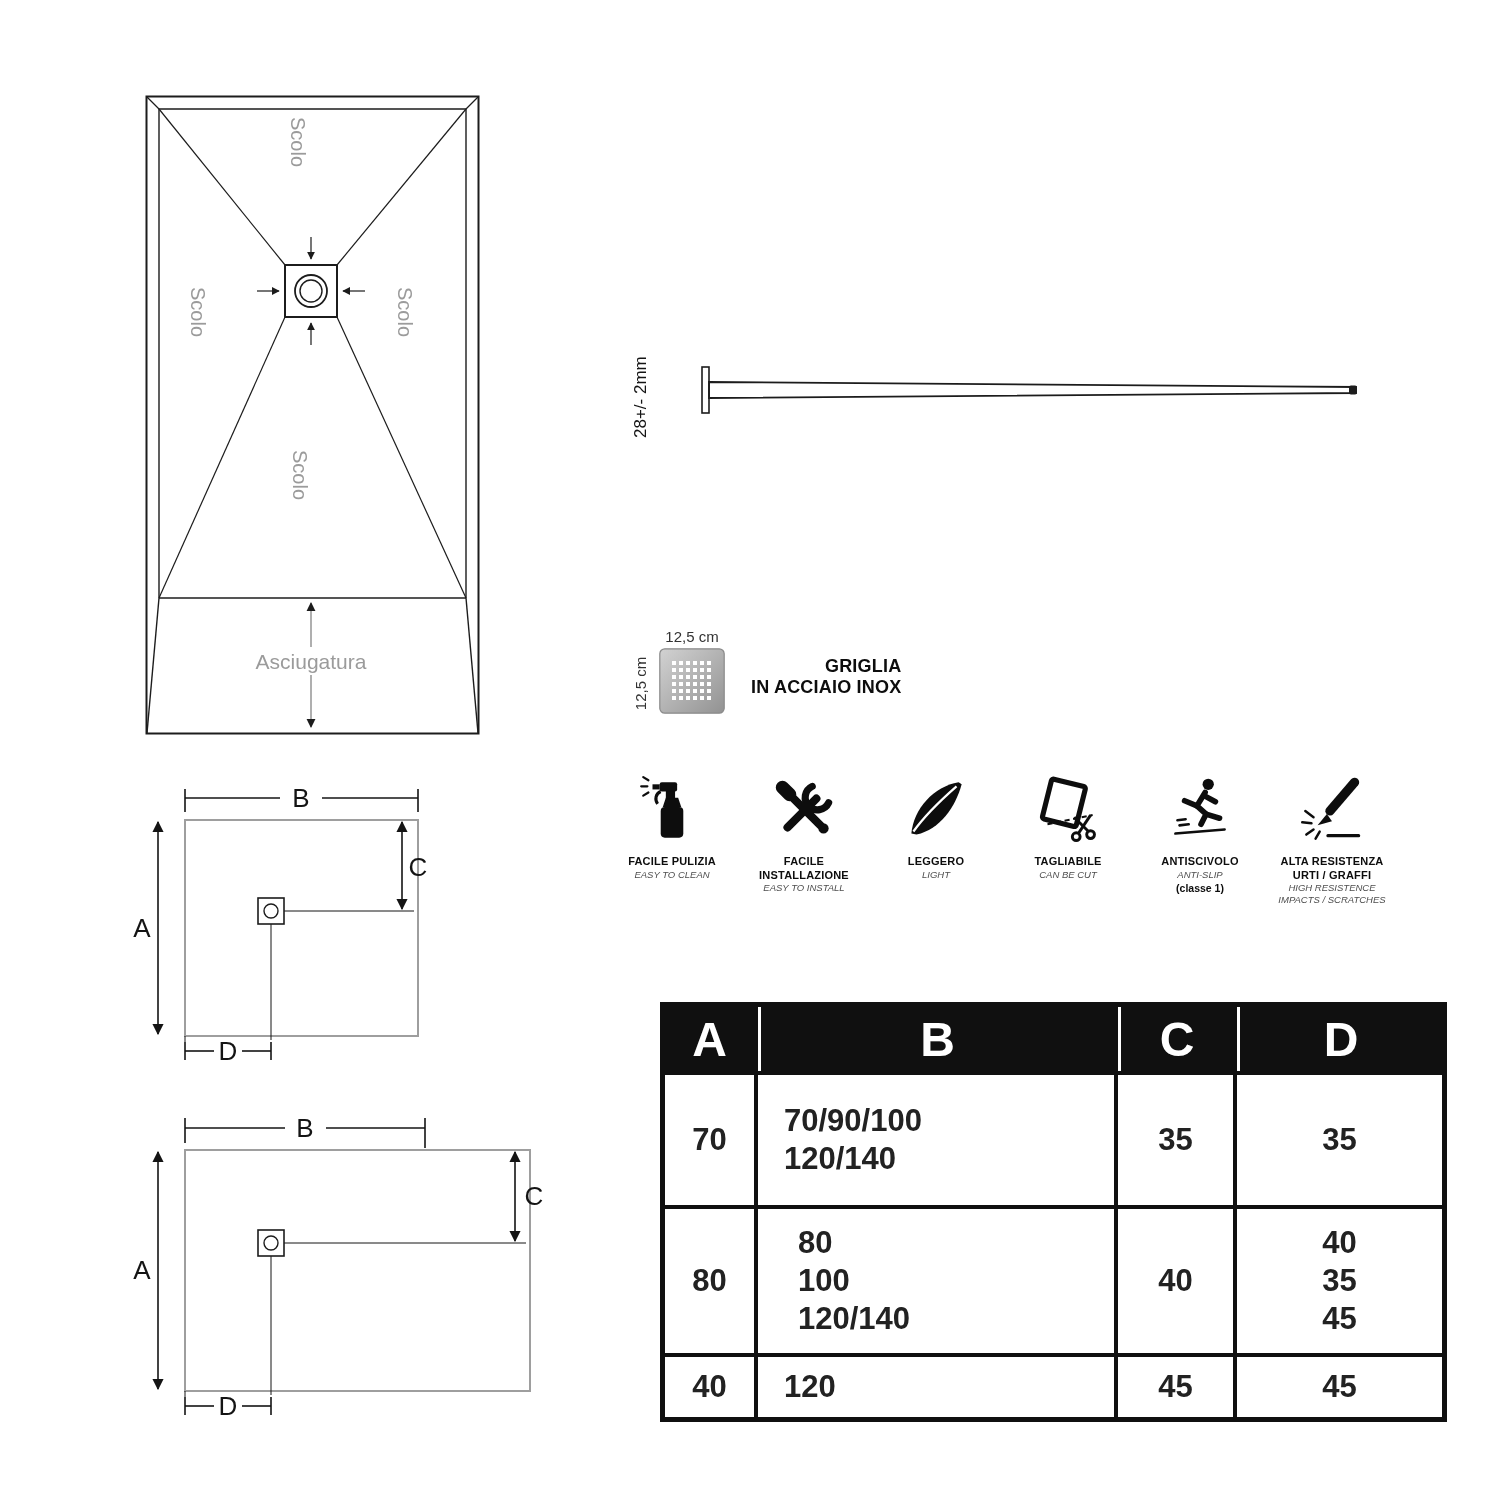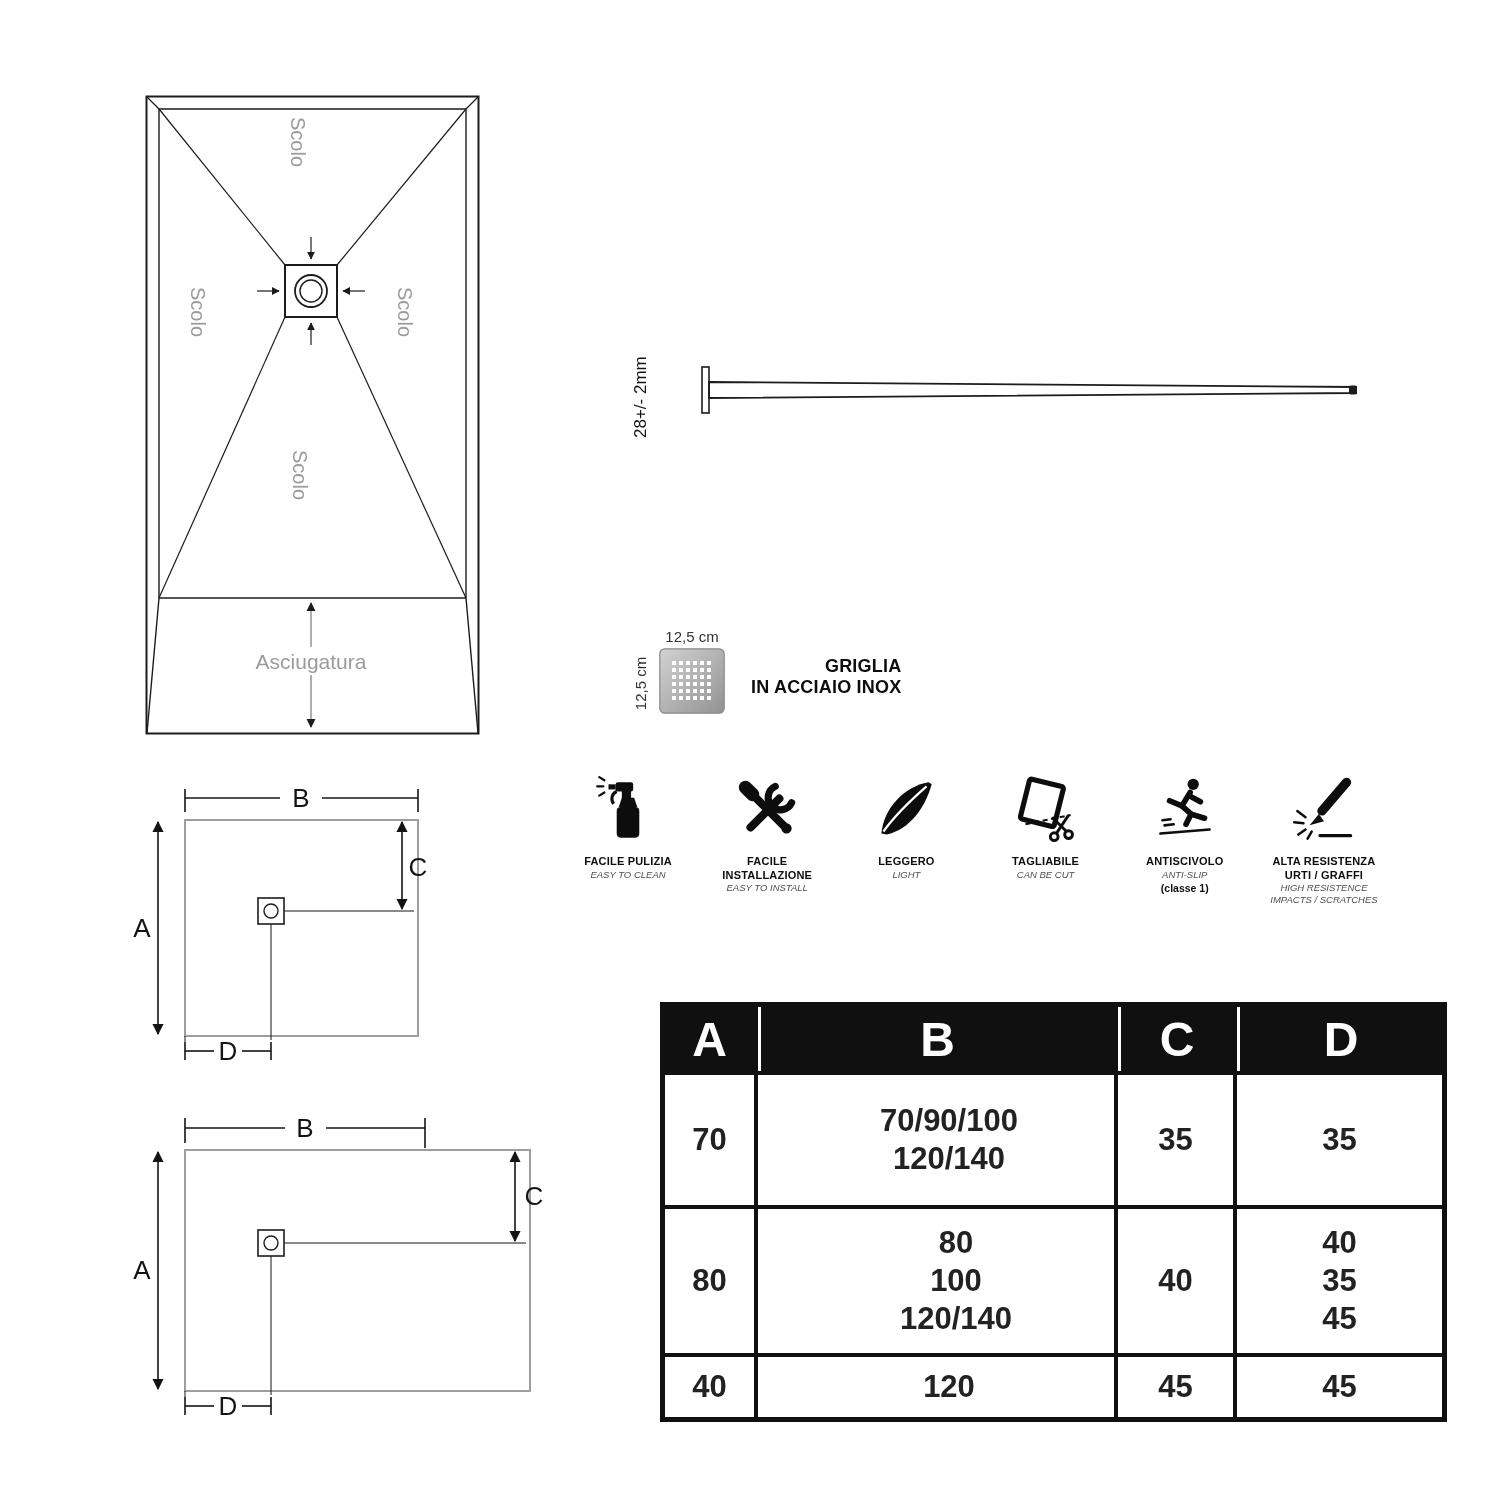--- a/index.html
+++ b/index.html
@@ -14,21 +14,21 @@
   .grayline { stroke:#9e9e9e; fill:#fff; }
   .dim  { stroke:#141414; stroke-width:1.6; fill:none; }
   .dimtxt { font-size:26px; fill:#141414; }
   .graytxt { fill:#9b9b9b; }
 
   
   .grille-label { font-size:15px; color:#333; }
   .grille-title { font-size:18px; font-weight:bold; color:#0d0d0d; line-height:21px; letter-spacing:.2px;text-align:right; }
 
   
-  #features { position:absolute; left:562px; top:772px; width:828px; display:flex; justify-content:space-between; }
+  #features { position:absolute; left:588px; top:772px; width:828px; display:flex; justify-content:center; }
   .feature { width:132px; display:flex; flex-direction:column; align-items:center; text-align:center; }
   .feature svg { width:78px; height:78px; }
   .f-cap { margin-top:5px; }
   .f-title { font-weight:bold; font-size:11px; line-height:13.5px; color:#0d0d0d; letter-spacing:.2px; }
   .f-sub { font-style:italic; font-size:9.5px; line-height:11.5px; color:#4d4d4d; }
   .f-note { font-weight:bold; font-size:10.5px; line-height:13px; color:#0d0d0d; margin-top:2px; }
 
   
   #size-table {
     position:absolute; left:660px; top:1002px;
@@ -44,21 +44,21 @@
     font-weight:bold; font-size:48px;
   }
   .th.sep { border-left:3px solid #ffffff; }
   .td {
     display:flex; flex-direction:column; justify-content:center; align-items:center;
     font-weight:bold; font-size:31px; color:#222; background:#fff;
     border-top:4px solid #101010;
   }
   .td span { display:block; line-height:38px; }
   .col-edge { border-right:4px solid #101010; }
-  .td.bcol { align-items:center; padding-left:26px; text-align:left; }
+  .td.bcol { align-items:flex-start; padding-left:26px; text-align:left; }
 </style>
 </head>
 <body>
 
 <div id="sheet">
 
   <svg class="abs" style="left:145px; top:95px;" width="335" height="640" viewBox="0 0 335 640">
     <defs>
       <marker id="arrT" viewBox="0 0 10 10" refX="9" refY="5" markerWidth="6.5" markerHeight="6.5" orient="auto-start-reverse">
         <path d="M0,0 L10,5 L0,10 z" fill="#1c1c1c"></path>

